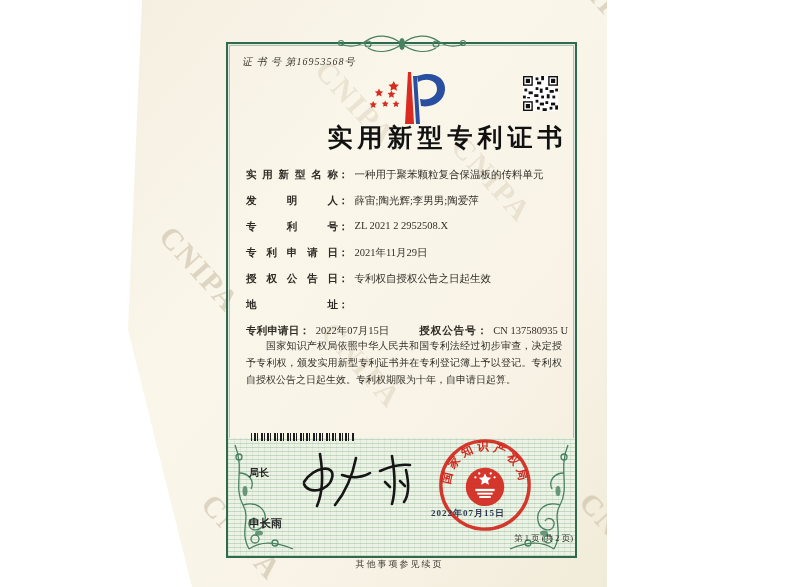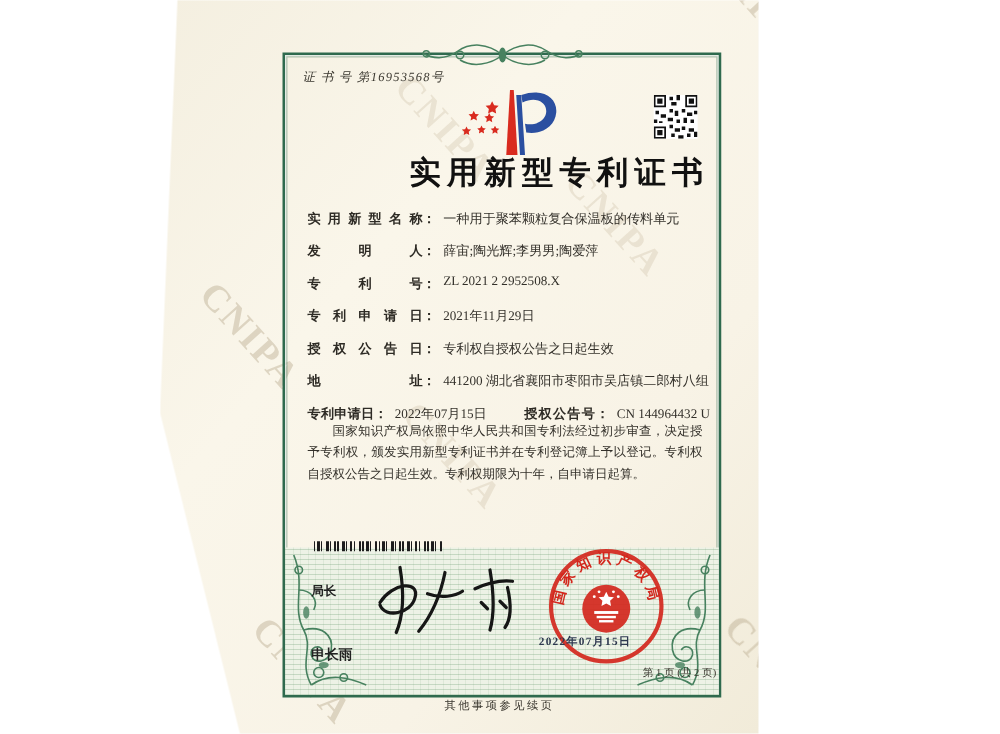--- a/index.html
+++ b/index.html
@@ -222,27 +222,26 @@
         <span class="fvalue">2021年11月29日</span>
       </div>
       <div class="frow">
         <span class="flabel">授权公告日</span>
           <span class="fcolon">：</span>
         <span class="fvalue">专利权自授权公告之日起生效</span>
       </div>
       <div class="frow">
         <span class="flabel">地址</span>
           <span class="fcolon">：</span>
-        <span class="fvalue">441200 湖北省襄阳市枣阳市吴店镇二郎村八组</span>
       </div>
       <div class="frow">
         <span class="flabel">专利申请日</span>
           <span class="fcolon">：</span>
         <span class="fvalue">2022年07月15日</span>
-        <span class="fpair2"><span class="flabel">授权公告号</span><span class="fcolon">：</span><span class="fvalue">CN 144964432 U</span></span>
+        <span class="fpair2"><span class="flabel">授权公告号</span><span class="fcolon">：</span><span class="fvalue">CN 137580935 U</span></span>
       </div>
     </div>
 
     <div class="paras">
       <p>国家知识产权局依照中华人民共和国专利法经过初步审查，决定授予专利权，颁发实用新型专利证书并在专利登记簿上予以登记。专利权自授权公告之日起生效。专利权期限为十年，自申请日起算。</p>
     </div>
 
     <div class="barcode"></div>
 
     <div class="sig-title">局长</div>

